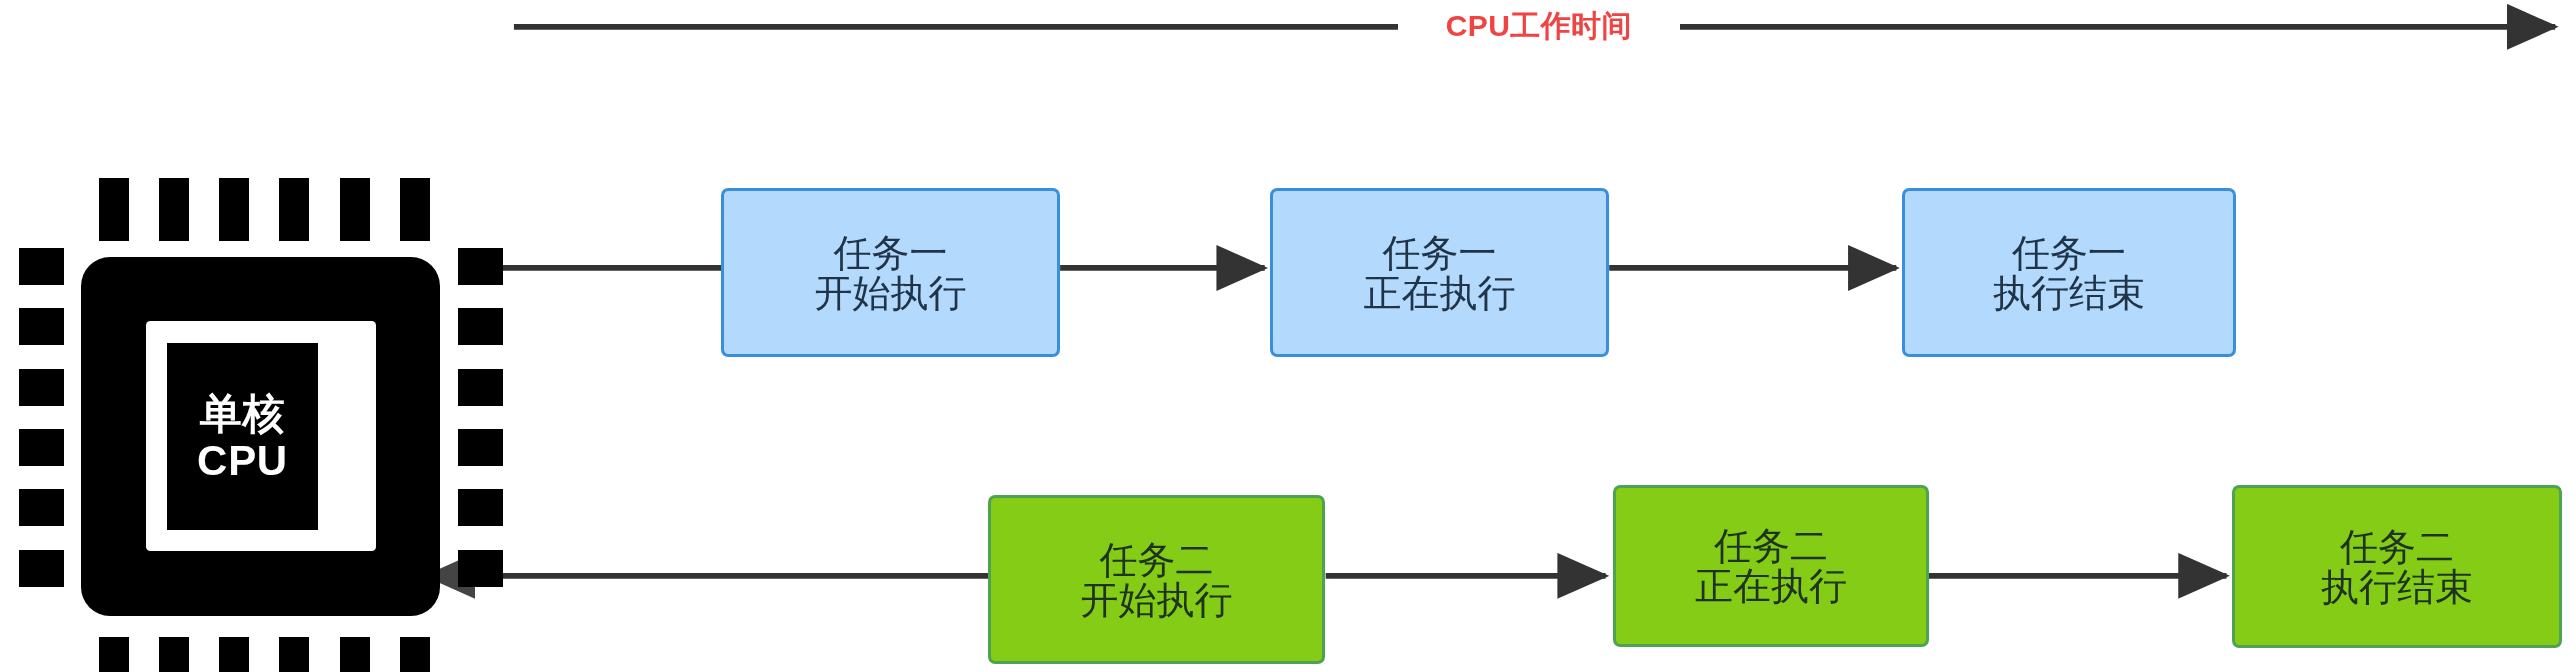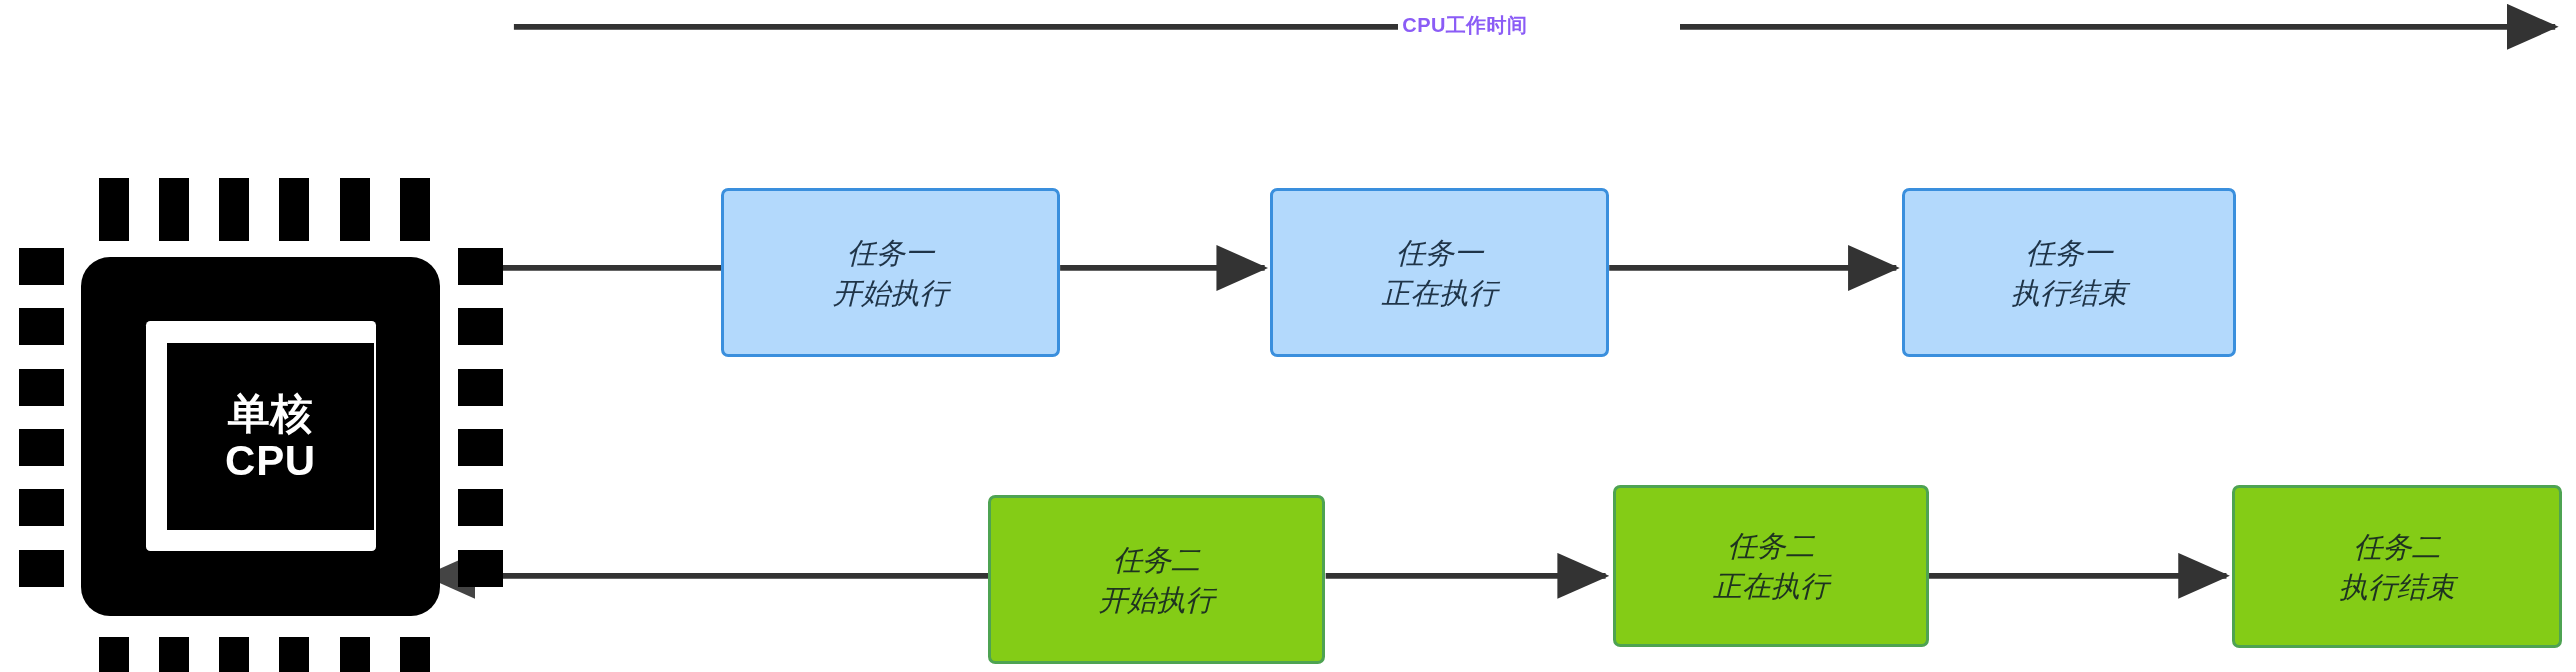--- a/index.html
+++ b/index.html
@@ -25,23 +25,24 @@
     top: 0;
     width: 2576px;
     height: 673px;
     pointer-events: none;
   }
   .timeline-label {
     position: absolute;
     left: 1398px;
     top: 2.9px;
     width: 273px;
-    font-size: 20px;
+    text-align: center;
+    font-size: 30px;
     font-weight: bold;
-    color: #8b5cf6;
+    color: #ef4444;
     letter-spacing: 0.4px;
     background: #ffffff;
     padding: 0 4.3px;
     line-height: 45px;
     white-space: nowrap;
   }
 
   
   #cpu-chip {
     position: absolute;
@@ -65,21 +66,21 @@
     top: 149px;
     width: 230px;
     height: 230px;
     background: #ffffff;
     border-radius: 4.3px;
   }
   .chip-core {
     position: absolute;
     left: 151px;
     top: 171px;
-    width: 207px;
+    width: 151px;
     height: 187px;
     background: #000000;
     display: flex;
     flex-direction: column;
     align-items: center;
     justify-content: center;
   }
   .chip-core-line {
     color: #ffffff;
     font-size: 42px;
@@ -105,24 +106,23 @@
     position: absolute;
     box-sizing: border-box;
     display: flex;
     flex-direction: column;
     align-items: center;
     justify-content: center;
     border-radius: 7.2px;
     z-index: 3;
   }
   .task-box .tline {
-    font-size: 29px;
+    font-size: 38px;
     line-height: 40px;
     white-space: nowrap;
-    font-style: italic;
   }
   .task-blue {
     background: #b3d9fc;
     border: 3.6px solid #3a8fdd;
   }
   .task-blue .tline {
     color: #1f3448;
   }
   .task-green {
     background: #84cc16;

